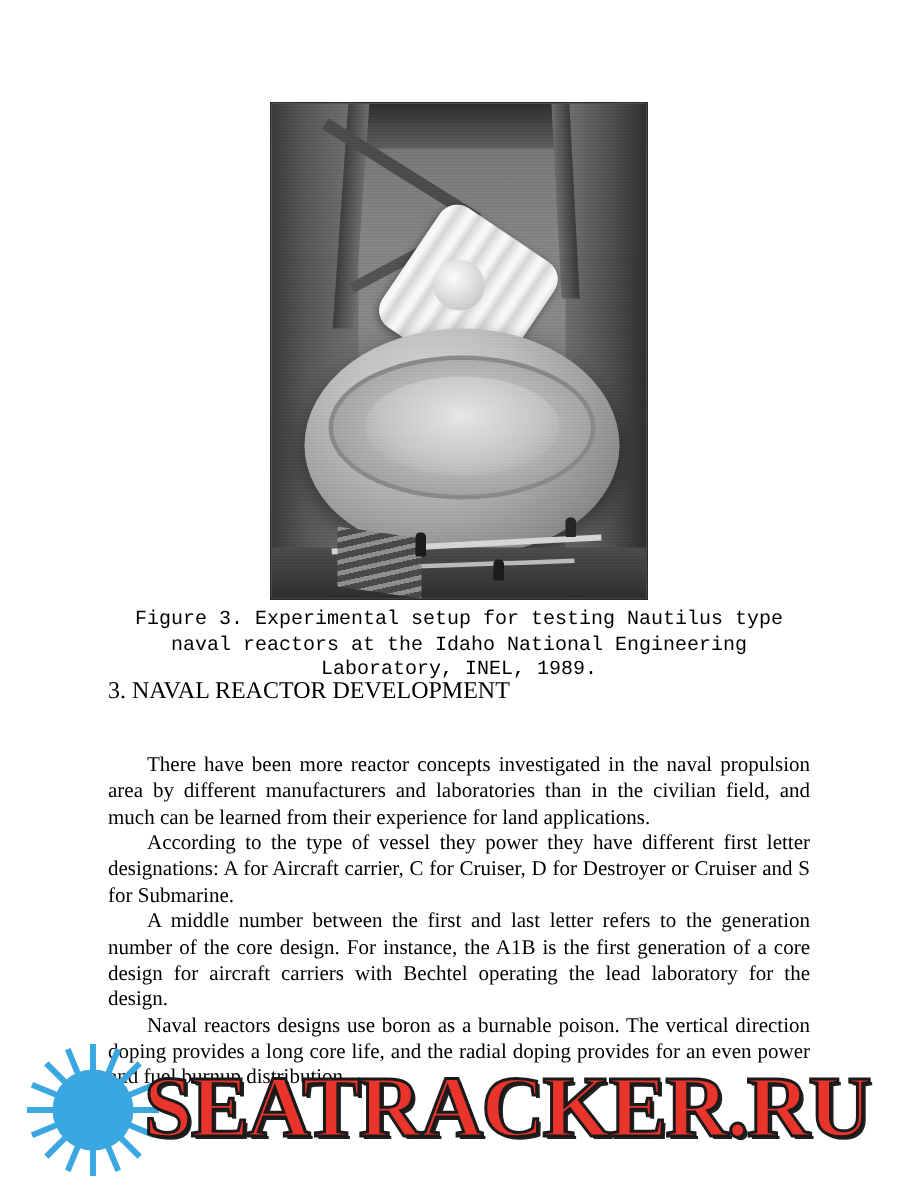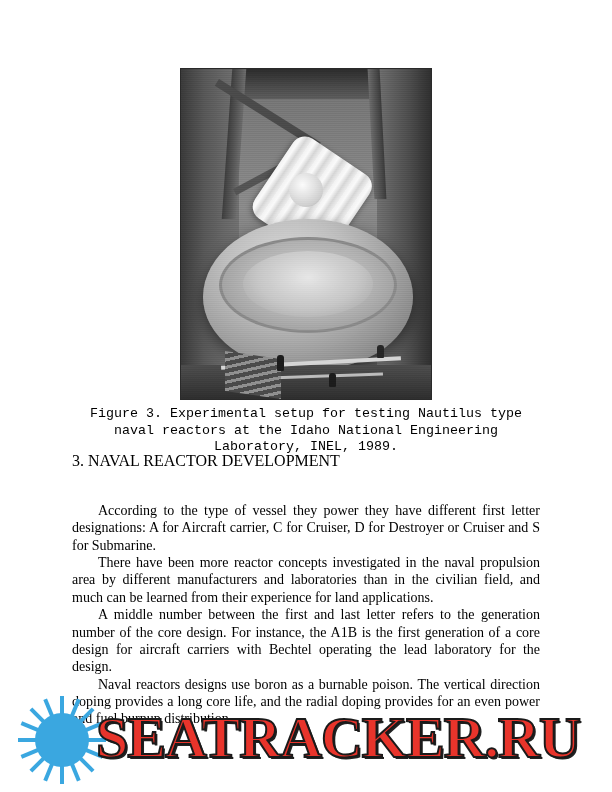--- a/index.html
+++ b/index.html
@@ -280,22 +280,22 @@
       <div class="grain"></div>
     </div>
   </div>
 
   <div class="figure-caption">Figure 3.  Experimental setup for testing Nautilus type naval reactors at the Idaho National Engineering Laboratory, INEL, 1989.</div>
 
   <div class="section-heading">3. NAVAL REACTOR DEVELOPMENT</div>
 
 
   <div class="body-block">
+    <p>There have been more reactor concepts investigated in the naval propulsion area by different manufacturers and laboratories than in the civilian field, and much can be learned from their experience for land applications.</p>
     <p>According to the type of vessel they power they have different first letter designations: A for Aircraft carrier, C for Cruiser, D for Destroyer or Cruiser and S for Submarine.</p>
-    <p>There have been more reactor concepts investigated in the naval propulsion area by different manufacturers and laboratories than in the civilian field, and much can be learned from their experience for land applications.</p>
     <p>A middle number between the first and last letter refers to the generation number of the core design.  For instance, the A1B is the first generation of a core design for aircraft carriers with Bechtel operating the lead laboratory for the design.</p>
     <p>Naval reactors designs use boron as a burnable poison.  The vertical direction doping provides a long core life, and the radial doping provides for an even power and fuel burnup distribution.</p>
   </div>
 
   <div class="watermark">
     <div class="wm-sun">
       <div class="ray" style="transform:rotate(0deg)"></div>
       <div class="ray" style="transform:rotate(22.5deg)"></div>
       <div class="ray" style="transform:rotate(45deg)"></div>
       <div class="ray" style="transform:rotate(67.5deg)"></div>

